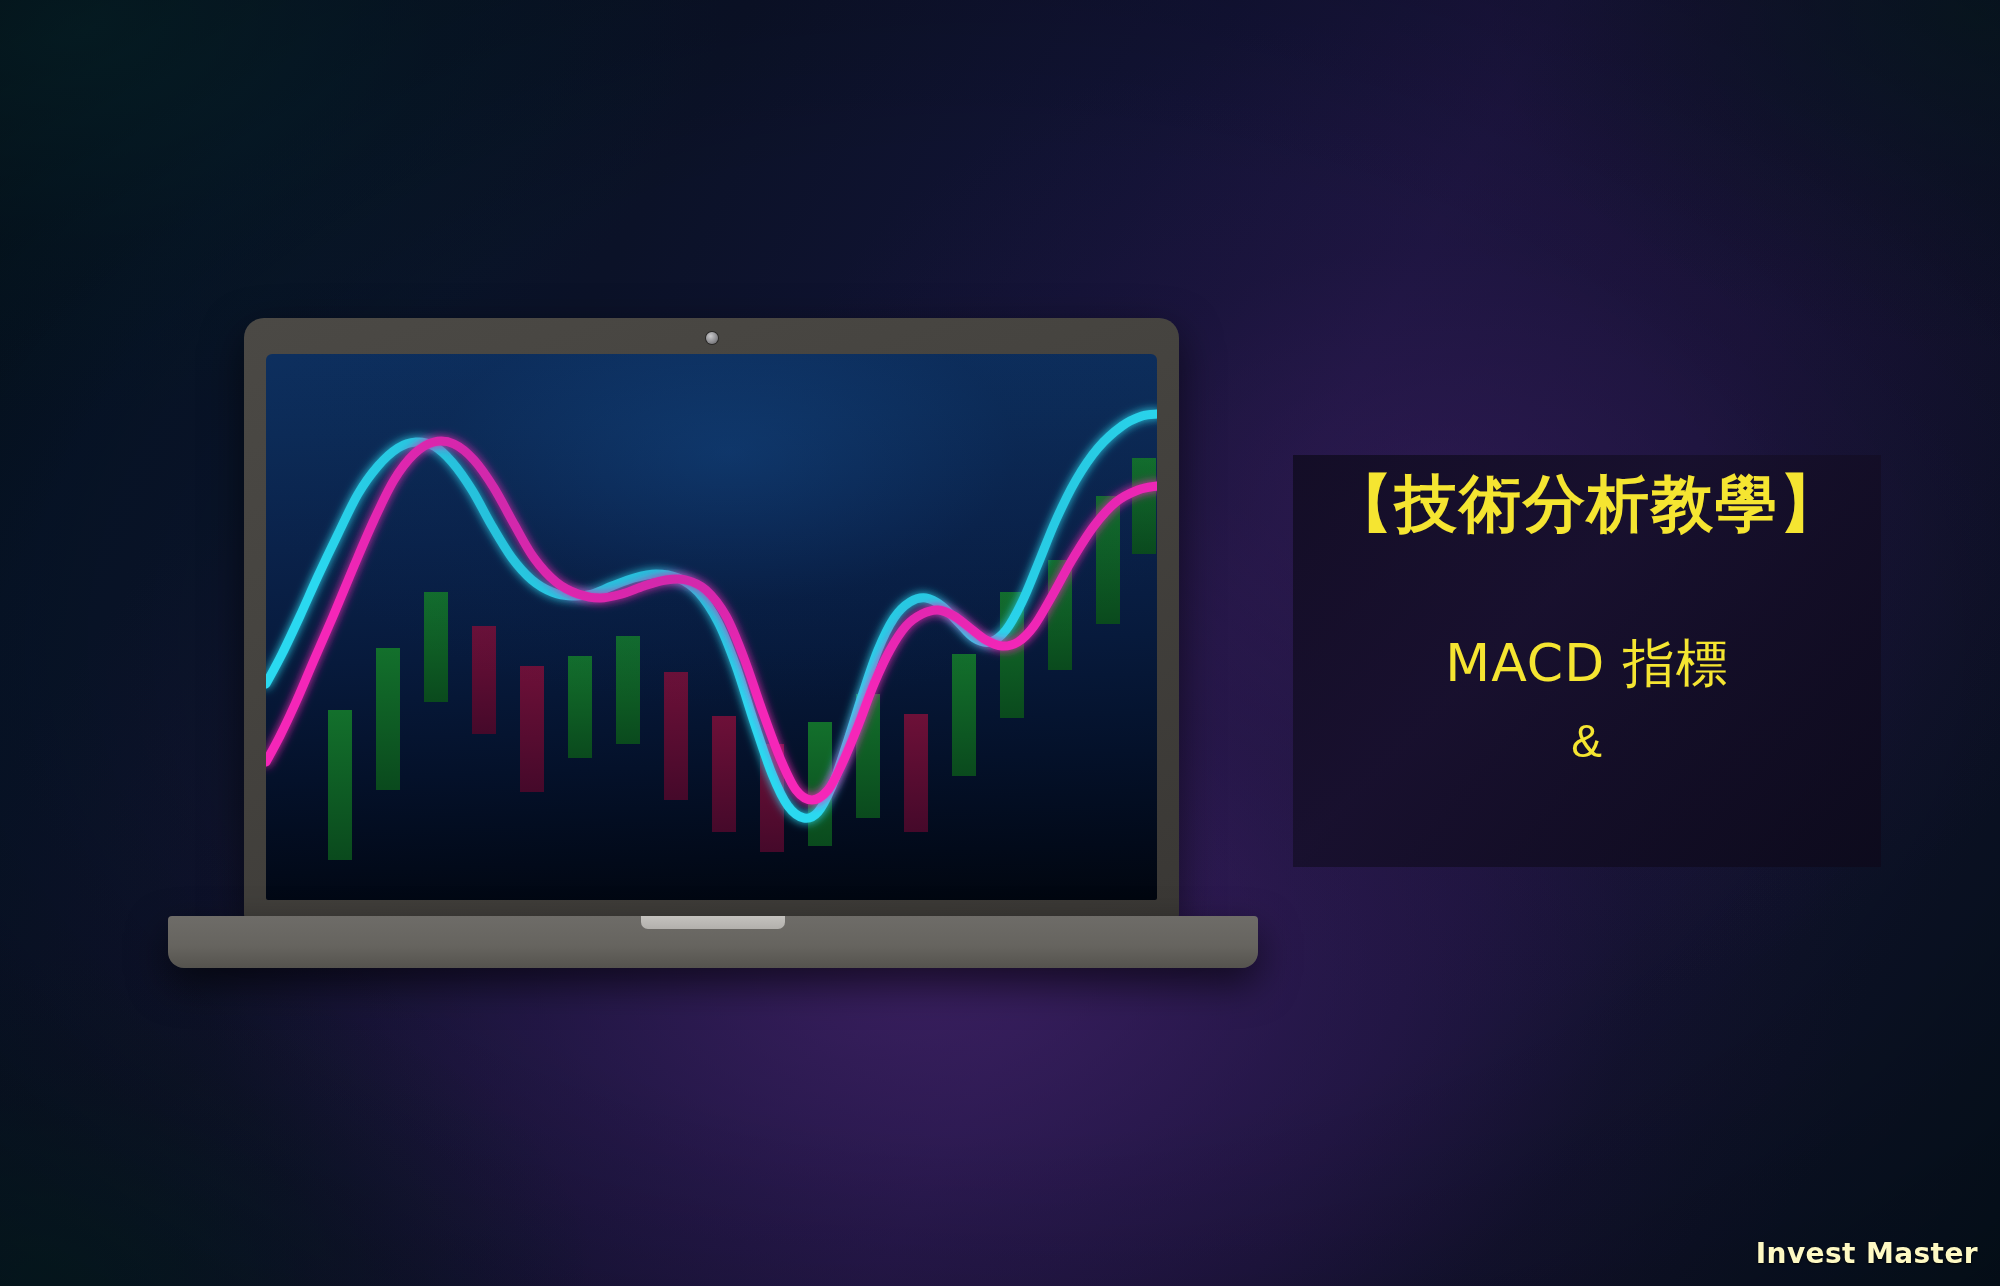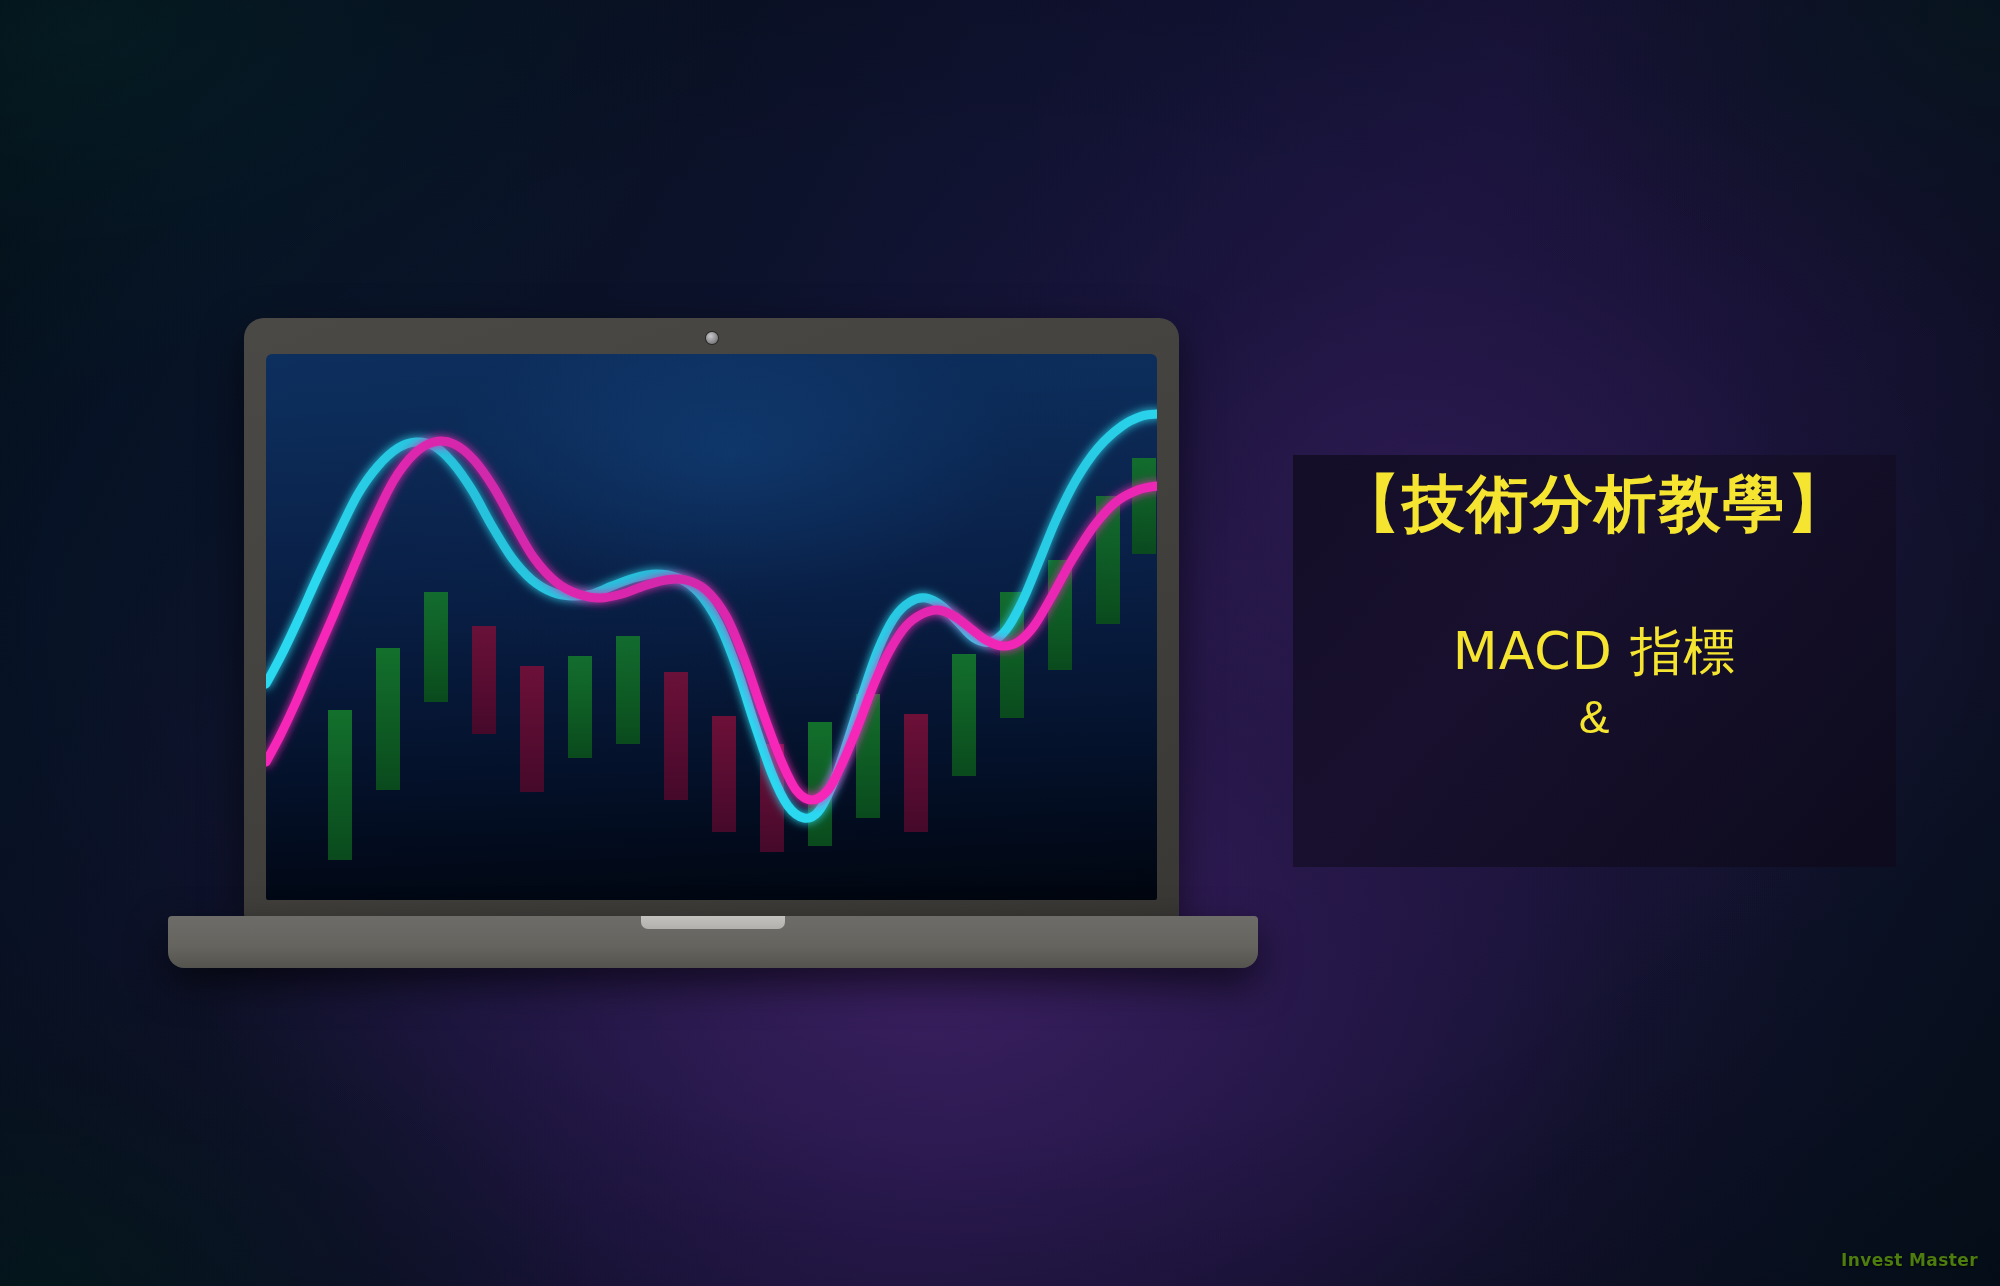--- a/index.html
+++ b/index.html
@@ -172,21 +172,20 @@
   #text-panel {
     position: absolute;
     left: 1293px;
     top: 455px;
     width: 588px;
     height: 412px;
     background: linear-gradient(135deg,
       rgba(17, 12, 34, 0.88) 0%,
       rgba(22, 15, 42, 0.86) 40%,
       rgba(13, 10, 28, 0.90) 100%);
-    padding-left: 15px;
   }
   .panel-title {
     position: absolute;
     left: 0;
     right: 0;
     top: 10px;
     text-align: center;
     color: #f5e531;
     font-size: 62px;
     font-weight: 700;
@@ -203,34 +202,35 @@
     text-align: center;
   }
   .panel-line {
     color: #f5e531;
     font-size: 52px;
     font-weight: 400;
     line-height: 1.42;
     letter-spacing: 1px;
     white-space: nowrap;
     font-family: "DejaVu Sans", "Liberation Sans", sans-serif;
+    margin-top: 12px;
   }
   .panel-line.amp {
     font-size: 46px;
     line-height: 1.24;
     font-family: "Liberation Sans", sans-serif;
   }
 
   
   #watermark {
     position: absolute;
     right: 22px;
     bottom: 16px;
-    color: #4d7c0f;
-    font-size: 17px;
+    color: #fef9c3;
+    font-size: 28px;
     font-weight: 700;
     letter-spacing: 0.4px;
     font-family: "DejaVu Sans", "Liberation Sans", sans-serif;
     text-shadow: 0 1px 2px rgba(0,0,0,0.8);
   }
 </style>
 </head>
 <body>
 
 <div id="poster">

